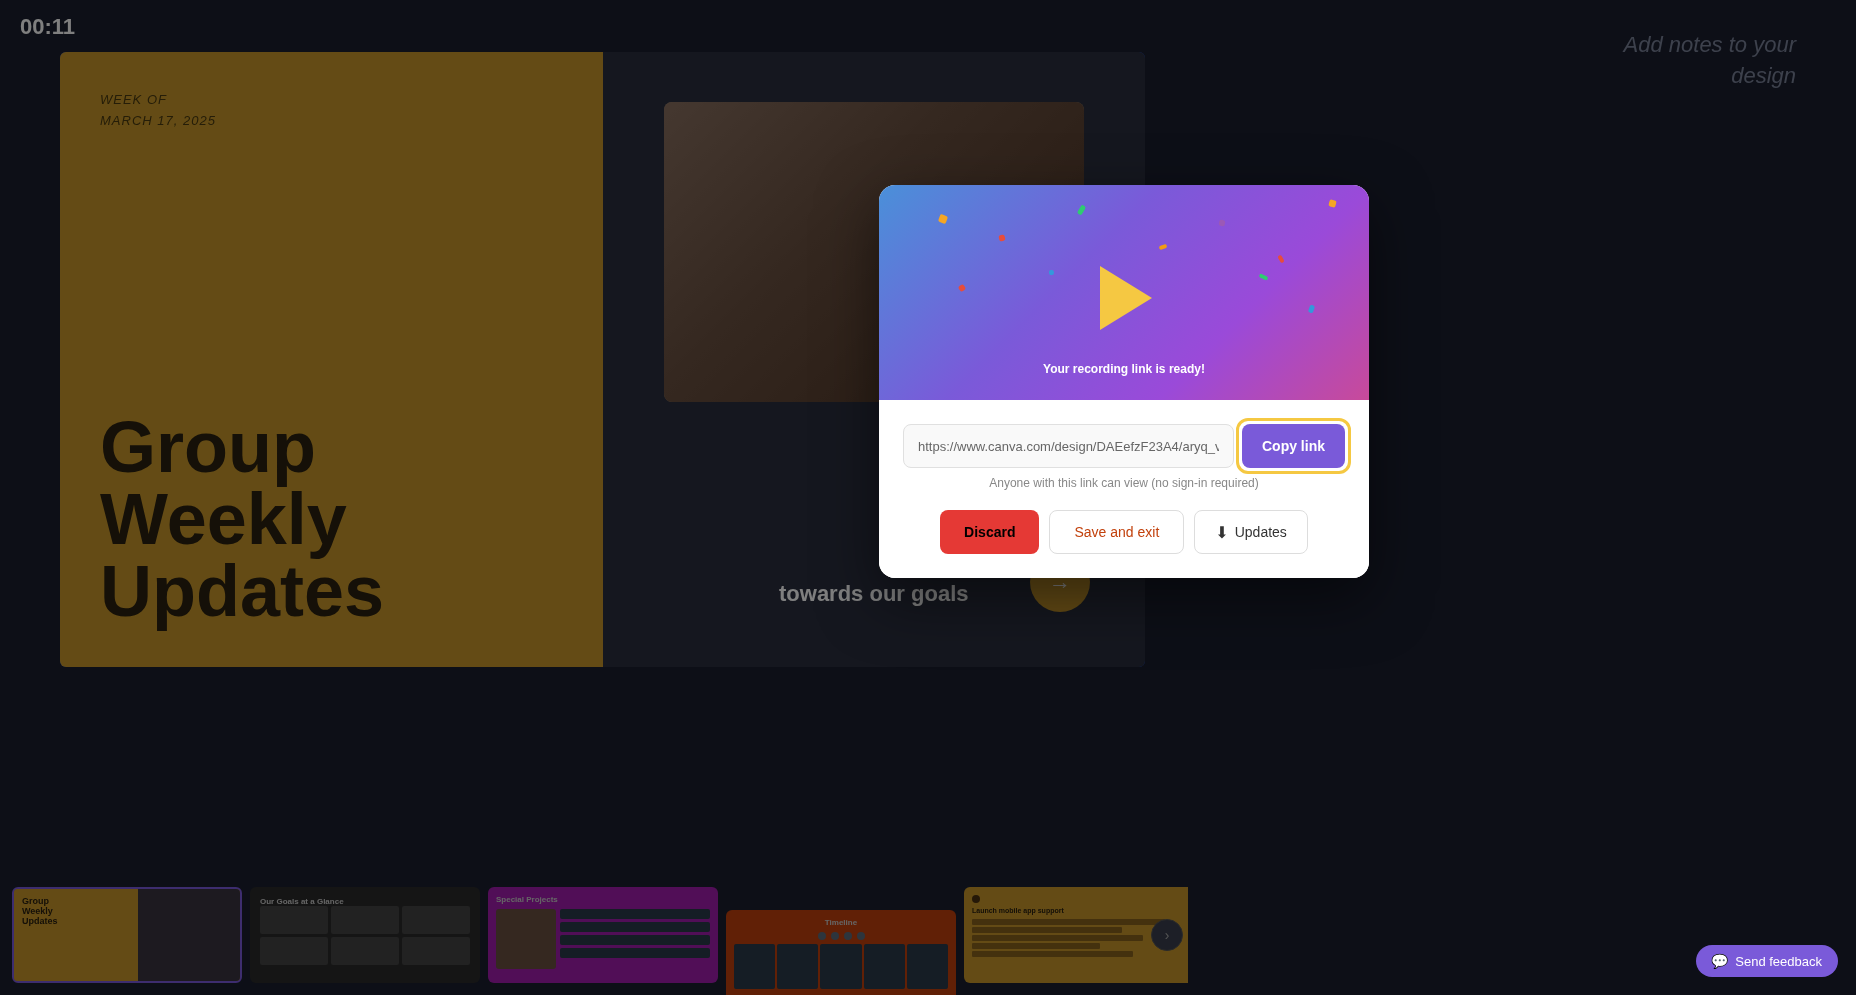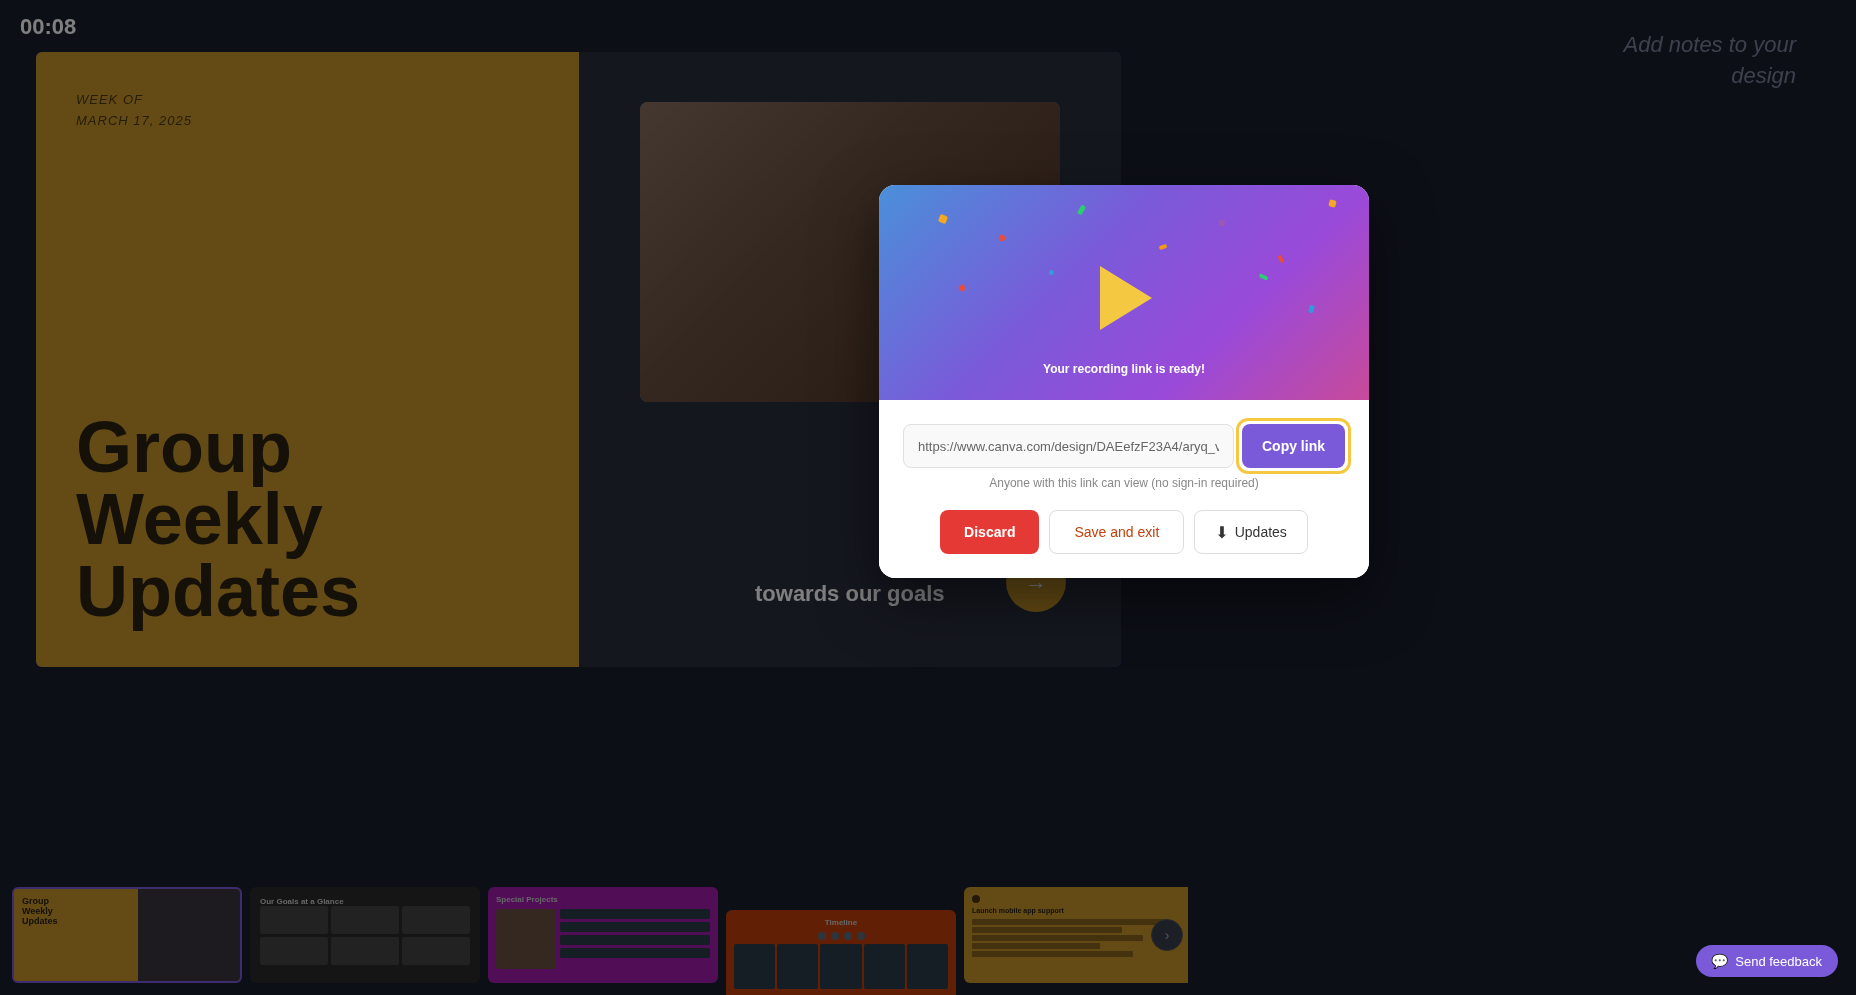--- a/index.html
+++ b/index.html
@@ -34,21 +34,21 @@
       width: 220px;
       line-height: 1.4;
       z-index: 10;
       text-align: right;
     }
 
     
     .slide-area {
       position: absolute;
       top: 52px;
-      left: 36px;
+      left: 60px;
       width: 1085px;
       height: 615px;
       background: #1d4ed8;
       border-radius: 6px;
       overflow: hidden;
     }
 
     .slide-content {
       width: 100%;
       height: 100%;
@@ -517,21 +517,21 @@
       display: flex;
       align-items: center;
       gap: 10px;
       justify-content: center;
     }
 
     .btn-discard {
       height: 44px;
       padding: 0 24px;
       background: #e53935;
-      color: #ffffff;
+      color: #000000;
       border: none;
       border-radius: 8px;
       font-size: 14px;
       font-weight: 600;
       cursor: pointer;
     }
 
     .btn-save-exit {
       height: 44px;
       padding: 0 24px;
@@ -581,21 +581,21 @@
       z-index: 100;
     }
 
     .feedback-icon {
       font-size: 14px;
     }
   </style>
 </head>
 <body>
 
-<div class="timer">00:08</div>
+<div class="timer">00:11</div>
 
 <div class="notes-panel">Add notes to your design</div>
 
 <div class="slide-area">
   <div class="slide-content">
 
     <div class="slide-left">
       <div class="slide-date-block">
         <div class="slide-week-of">WEEK OF</div>
         <div class="slide-date">MARCH 17, 2025</div>

